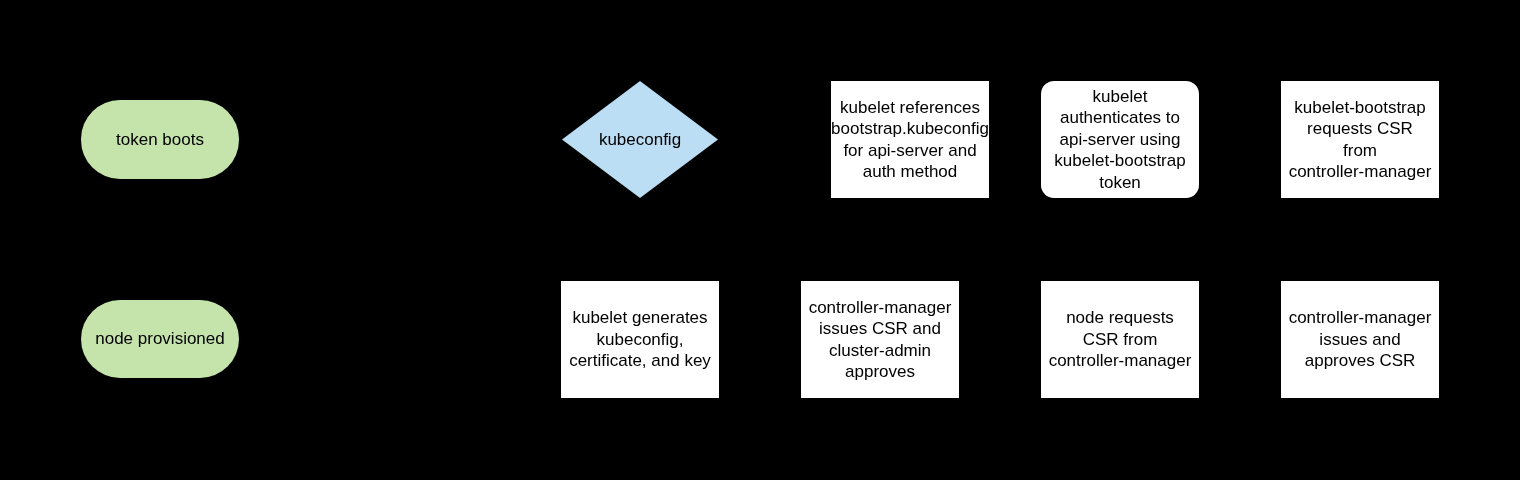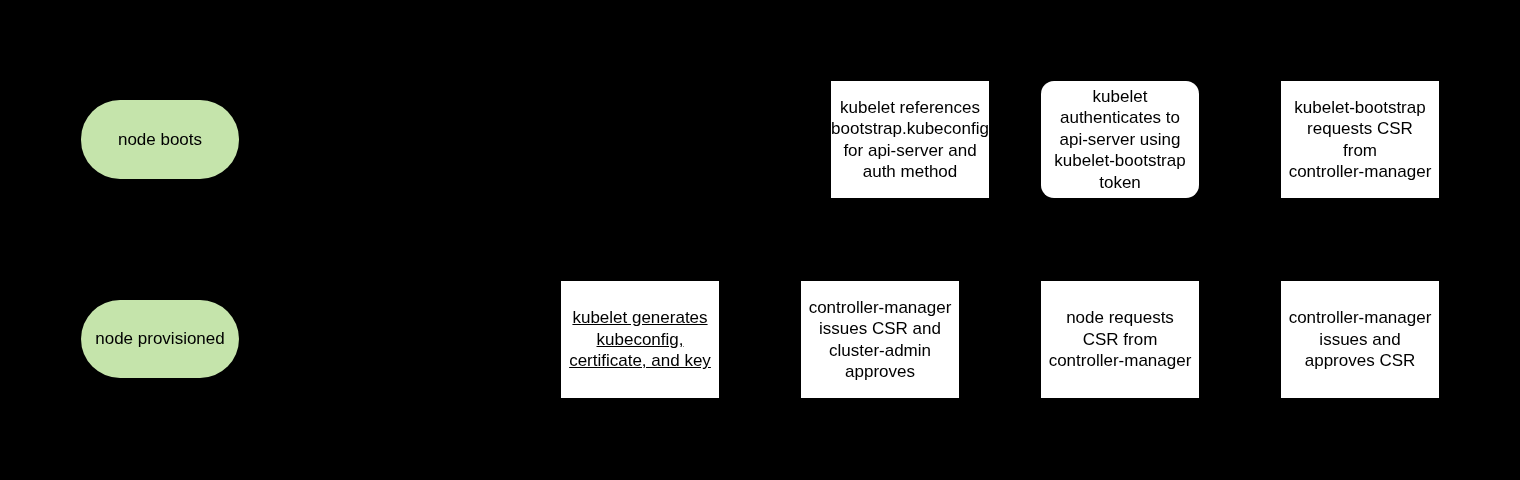--- a/index.html
+++ b/index.html
@@ -38,24 +38,27 @@
     background: #bcdef4;
     clip-path: polygon(50% 0%, 100% 50%, 50% 100%, 0% 50%);
   }
 </style>
 </head>
 <body>
 
 <div class="canvas">
 
   <div class="node terminator" style="left:81px; top:100px; width:158px; height:79px;">
-    <span class="label">node boots</span>
+    <span class="label">token boots</span>
   </div>
 
 
+  <div class="node decision" style="left:562px; top:81px; width:156px; height:117px;">
+    <span class="label">kubeconfig</span>
+  </div>
 
   <div class="node process" style="left:801px; top:81px; width:158px; height:117px;margin-left:30px;">
     <span class="label">kubelet references
 bootstrap.kubeconfig
 for api-server and
 auth method</span>
   </div>
 
   <div class="node process" style="left:1041px; top:81px; width:158px; height:117px;border-radius:13px;">
     <span class="label">kubelet
@@ -70,21 +73,21 @@
 requests CSR
 from
 controller-manager</span>
   </div>
 
   <div class="node terminator" style="left:81px; top:300px; width:158px; height:78px;">
     <span class="label">node provisioned</span>
   </div>
 
 
-  <div class="node process" style="left:561px; top:281px; width:158px; height:117px;text-decoration:underline;">
+  <div class="node process" style="left:561px; top:281px; width:158px; height:117px;">
     <span class="label">kubelet generates
 kubeconfig,
 certificate, and key</span>
   </div>
 
   <div class="node process" style="left:801px; top:281px; width:158px; height:117px;">
     <span class="label">controller-manager
 issues CSR and
 cluster-admin
 approves</span>

